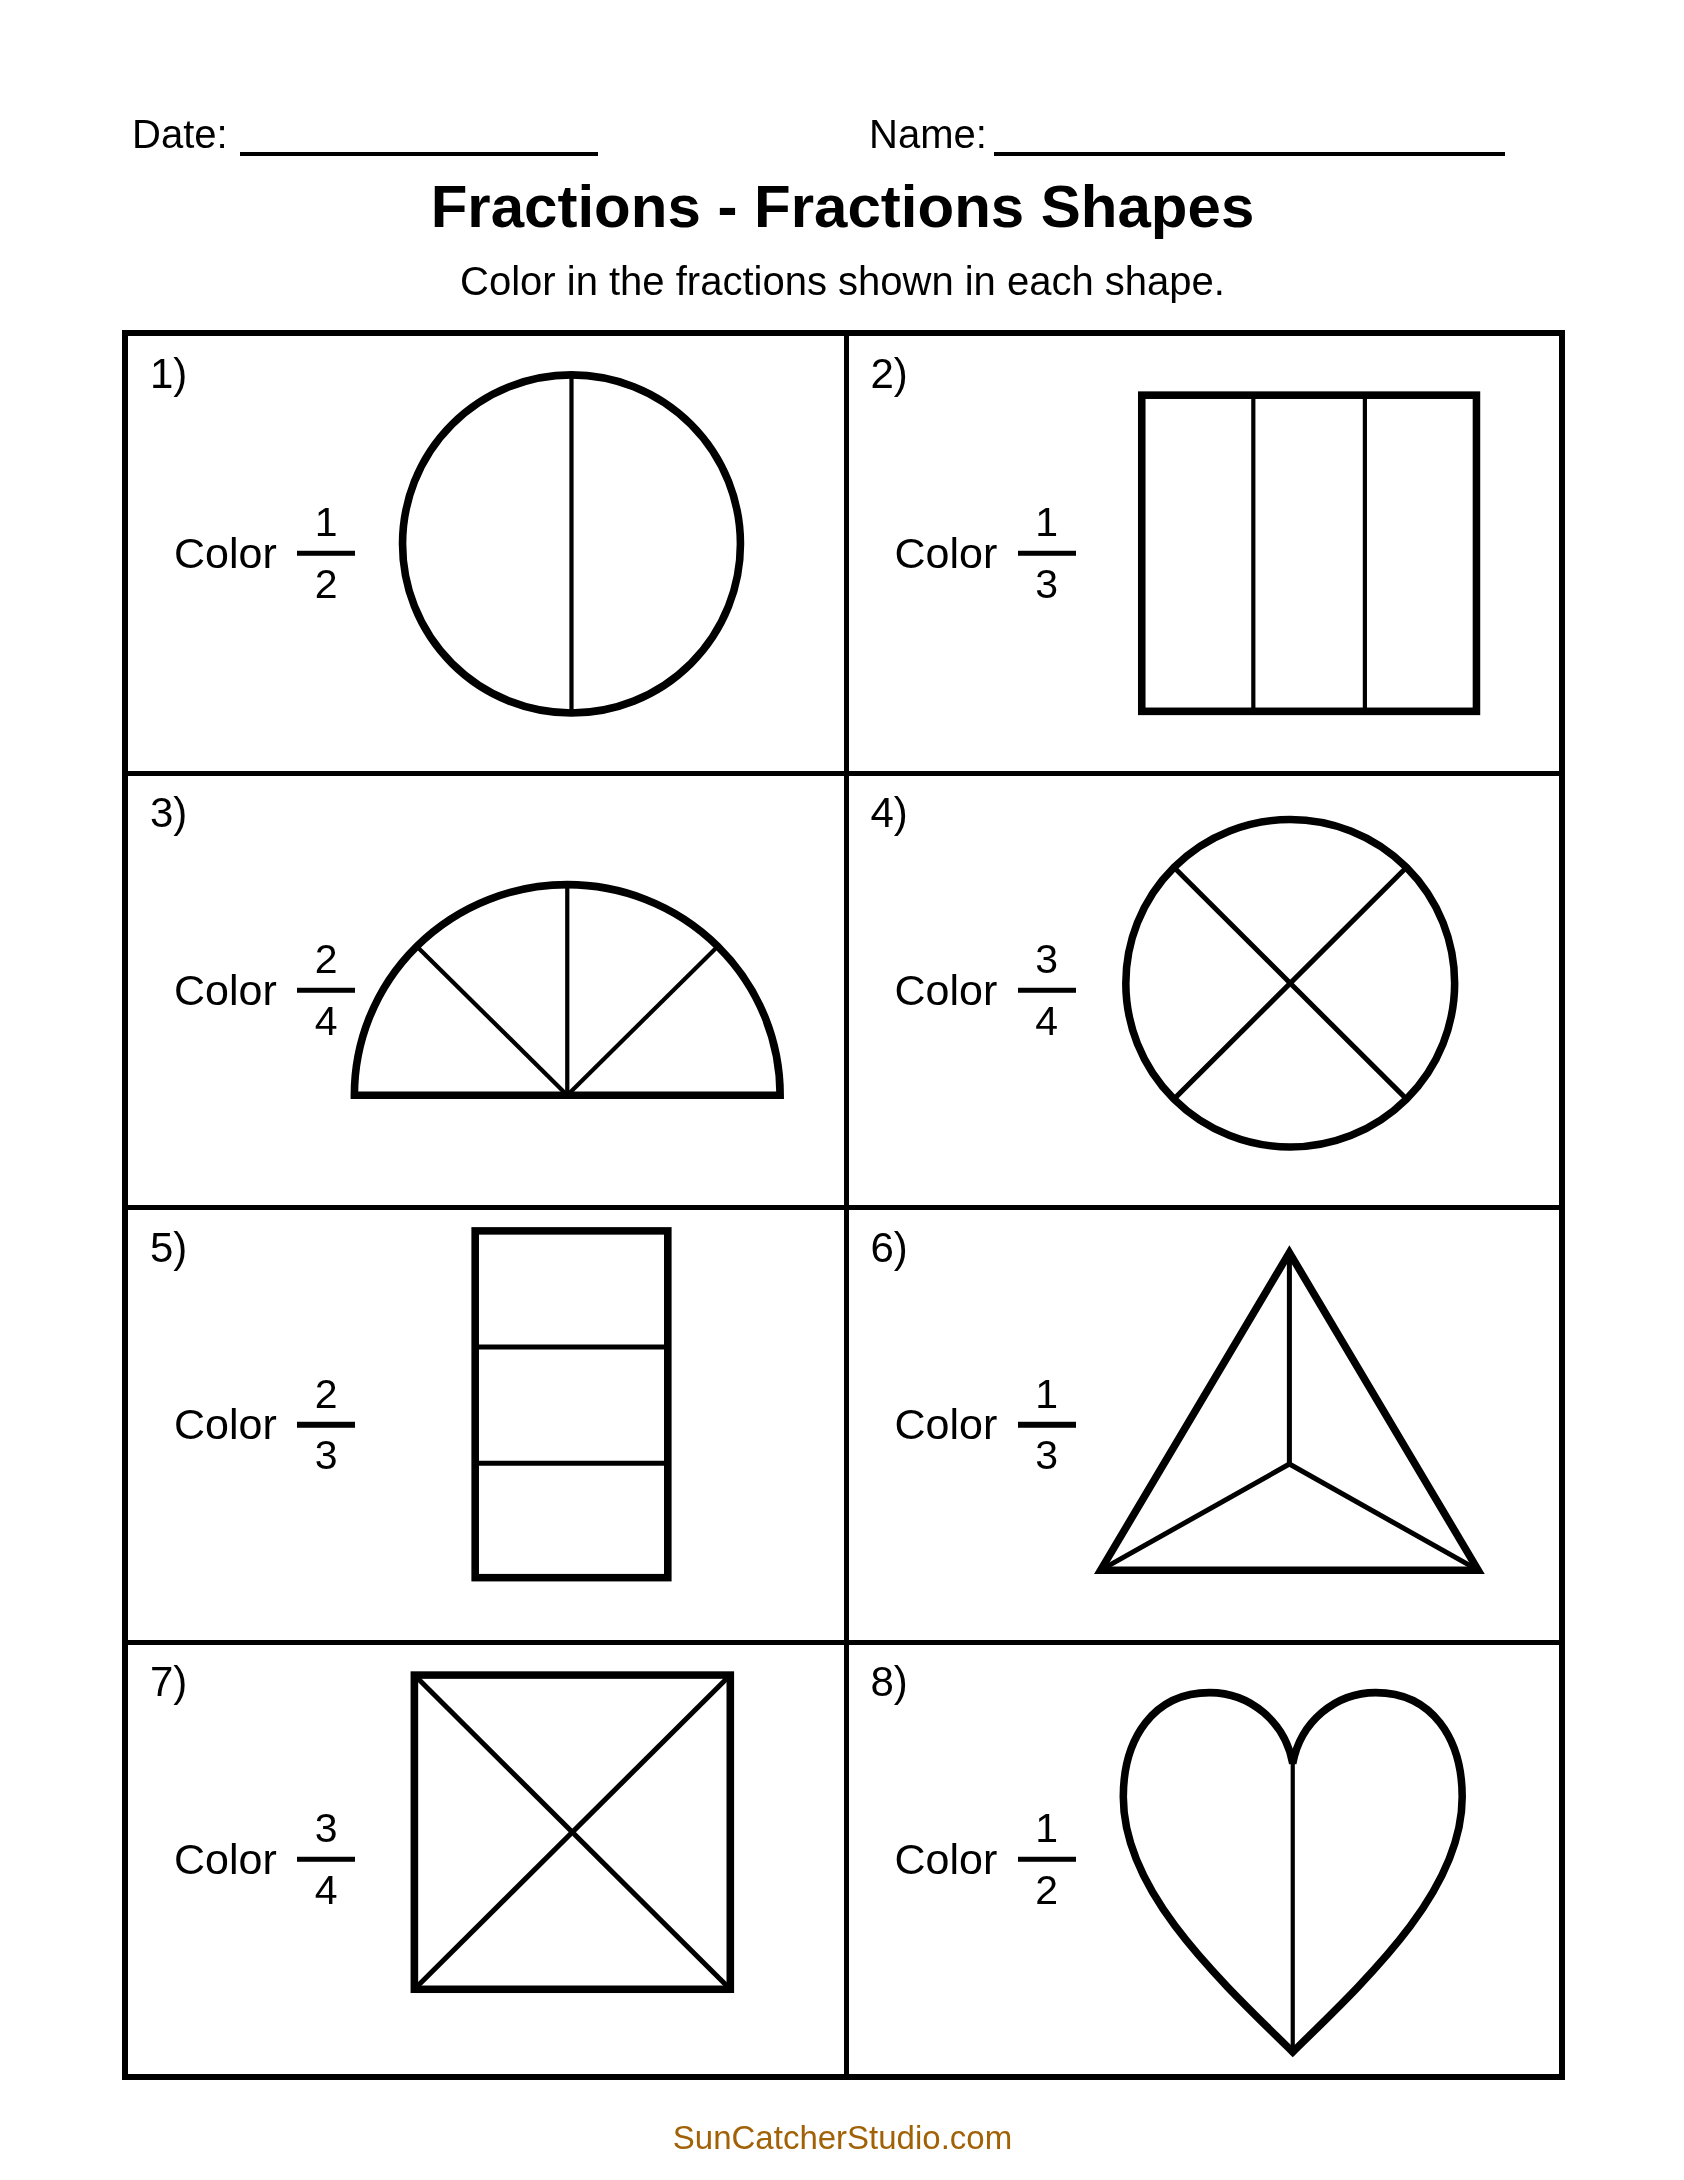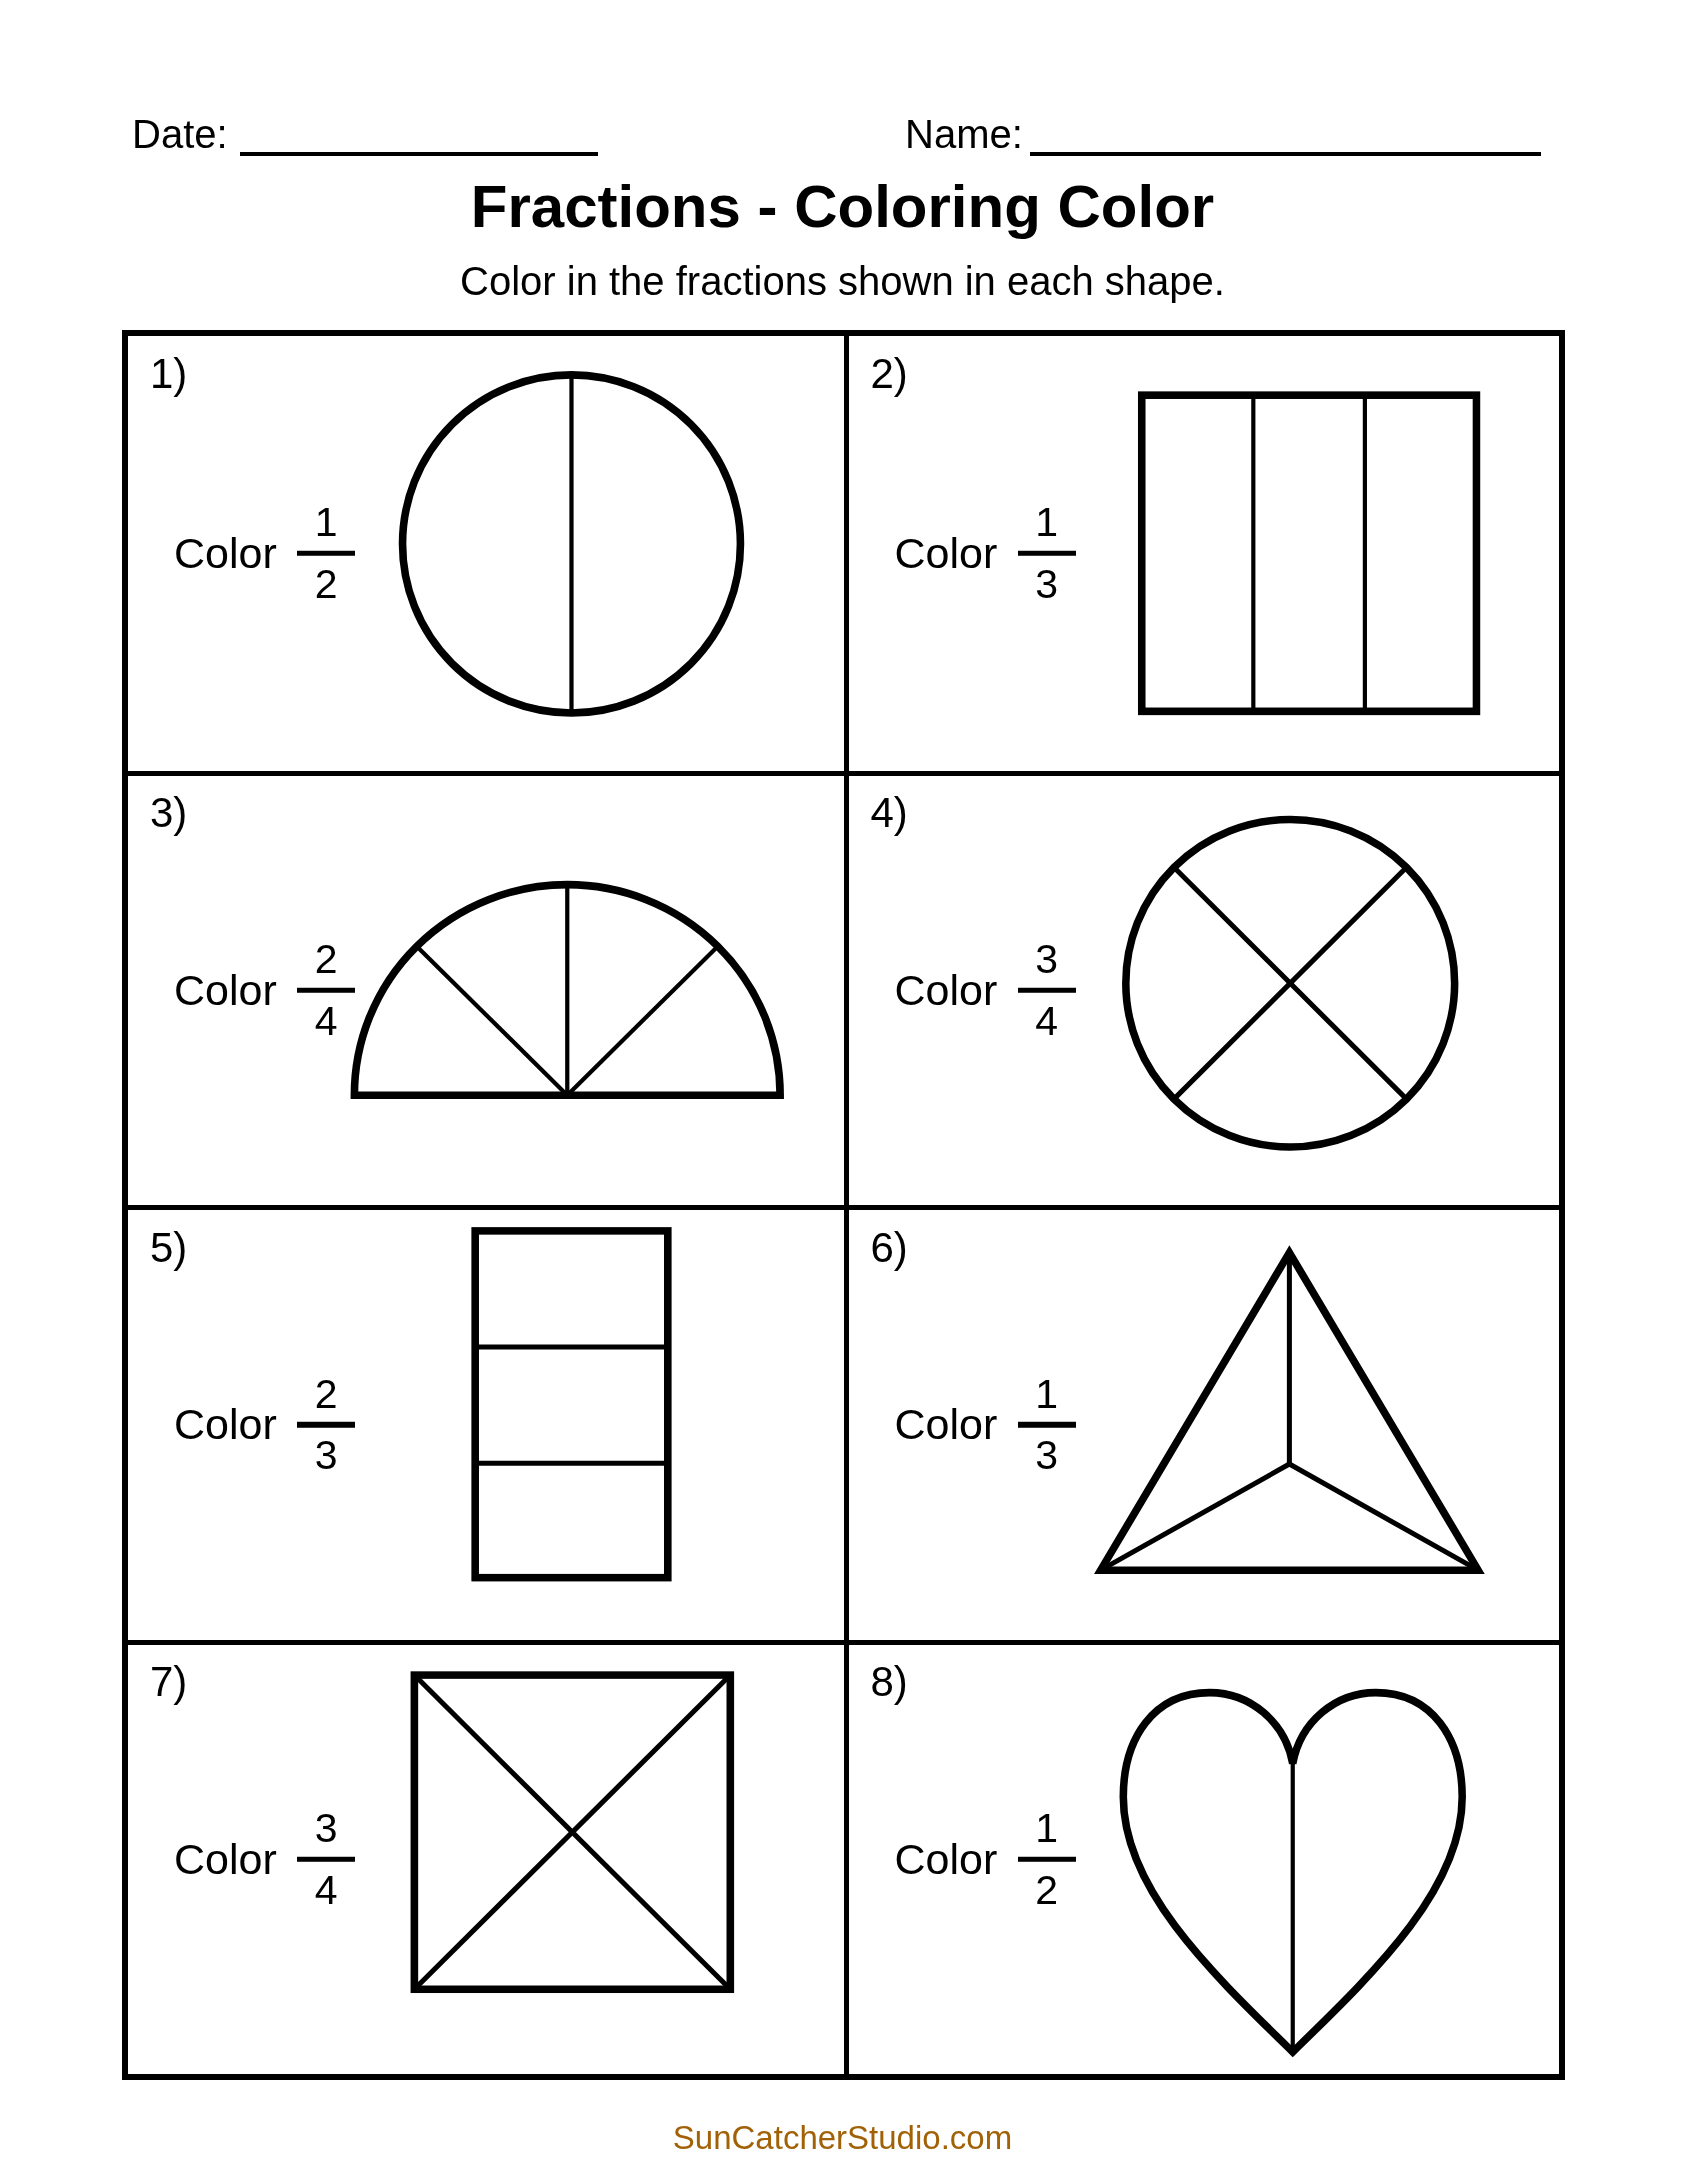--- a/index.html
+++ b/index.html
@@ -9,21 +9,21 @@
     background:#ffffff;
     color:#000000;
     font-family:"Liberation Sans","DejaVu Sans",sans-serif;
   }
   
   .write-block { position:absolute; display:flex; align-items:flex-end; font-size:40px; line-height:1; }
   .write-block .label { padding-bottom:1.7px; }
   .write-line { display:inline-block; border-bottom:4.3px solid #000; height:37px; }
   #date-block { left:132px; top:114px; }
   #date-block .write-line { width:358px; margin-left:12px; }
-  #name-block { left:905px; top:114px;text-align:center; }
+  #name-block { left:869px; top:114px;text-align:center; }
   #name-block .write-line { width:511px; margin-left:6.8px; }
   
   .title { position:absolute; top:172px; left:0; width:100%; text-align:center;
            font-size:60px; font-weight:bold; letter-spacing:0px; }
   .subtitle { position:absolute; top:259px; left:0; width:100%; text-align:center; font-size:40px; }
   
   .grid {
     position:absolute; left:122px; top:330px; width:1443px; height:1750px;
     border:6.8px solid #000;
     display:grid; grid-template-columns:1fr 1fr; grid-template-rows:1fr 1fr 1fr 1fr;
@@ -50,21 +50,21 @@
 
 <div class="write-block" id="date-block">
   <span class="label">Date:</span>
   <span class="write-line"></span>
 </div>
 <div class="write-block" id="name-block">
   <span class="label">Name:</span>
   <span class="write-line"></span>
 </div>
 
-<div class="title">Fractions - Coloring Color</div>
+<div class="title">Fractions - Fractions Shapes</div>
 <div class="subtitle">Color in the fractions shown in each shape.</div>
 
 <div class="grid" id="grid">
   <div class="cell">
     <svg class="shape" viewBox="0 0 847 514" preserveAspectRatio="none">
         <circle cx="525" cy="246" r="200" stroke-width="9"></circle>
      <line x1="525" y1="46" x2="525" y2="446" stroke-width="5"></line>
       </svg>
     <div class="cell-number">1)</div>
     <div class="prompt">

